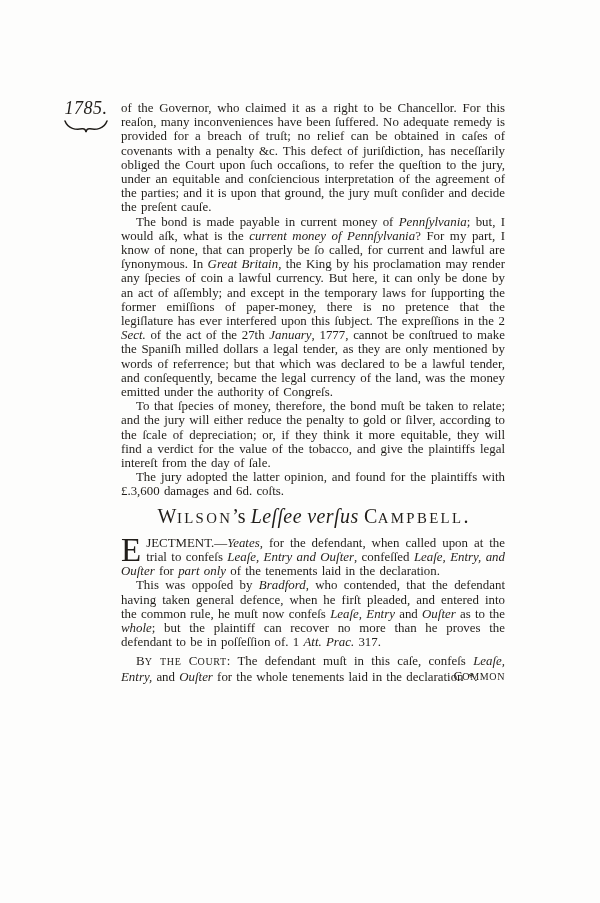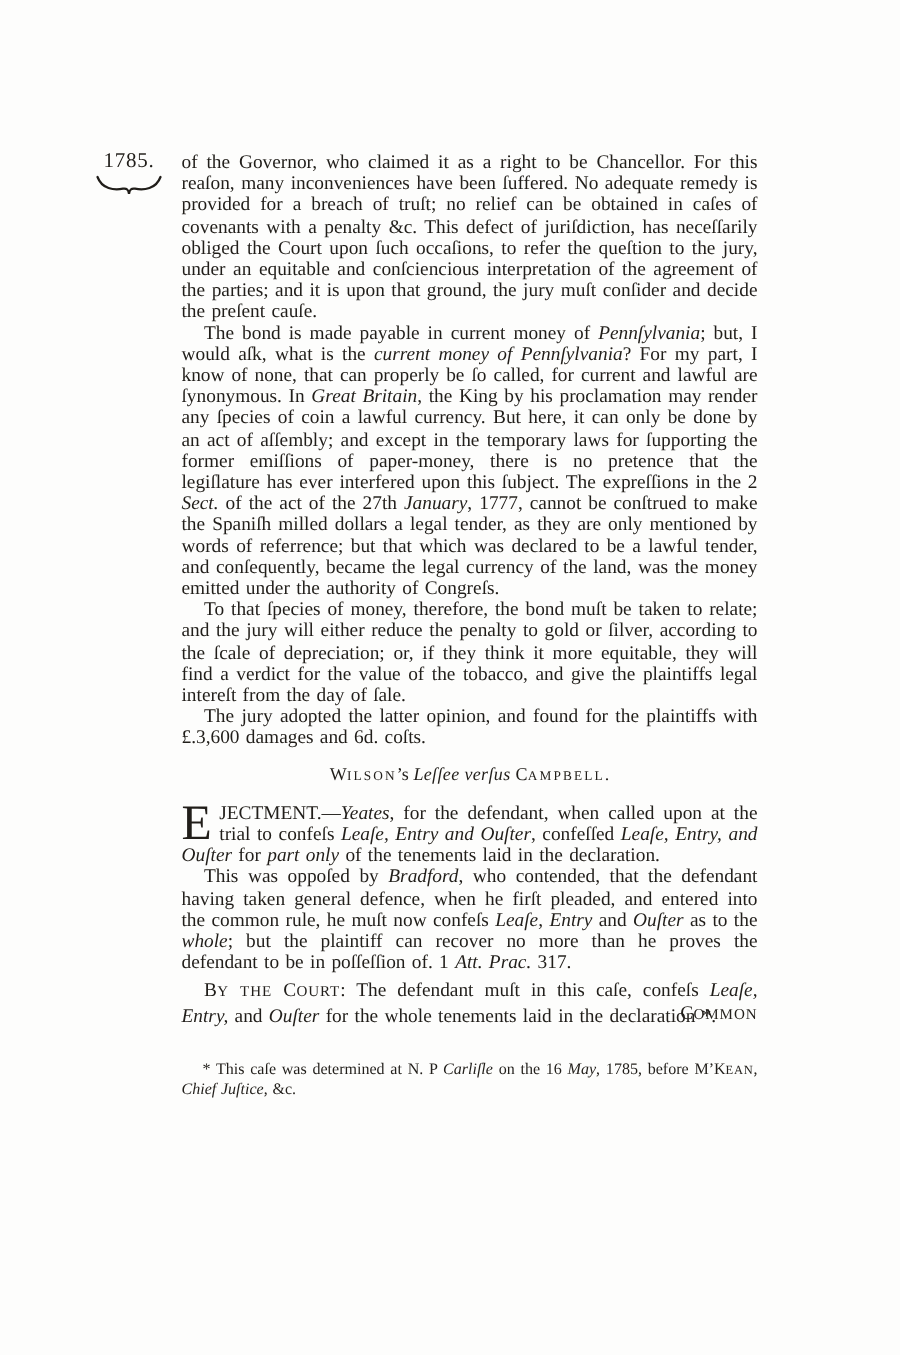--- a/index.html
+++ b/index.html
@@ -11,30 +11,30 @@
     color:#211e1a;
     font-family:"Liberation Serif","DejaVu Serif",serif;
     overflow:hidden;
   }
   
   .runhead { position:absolute; top:76px; left:121px; width:384px; font-size:13.5px; }
   .pageno  { position:absolute; left:0; top:0; letter-spacing:1px; }
   .runtitle{ display:block; text-align:center; padding-left:28px; letter-spacing:0.4px; }
   
   .yearnote{ position:absolute; left:56px; top:98px; width:60px; text-align:center; }
-  .year    { font-size:14px; letter-spacing:0.5px; }
+  .year    { font-style:italic; font-size:18px; letter-spacing:0.5px; }
   .brace   { display:block; margin:-1px auto 0 auto; }
   
   .column  { position:absolute; left:121px; top:101px; width:384px;font-family:Liberation Serif, serif; }
   .body-p  { margin:0; text-align:justify; font-size:12.9px; line-height:14.2px; word-spacing:1px; }
   .indent  { text-indent:15px; }
   .seg-i   { font-style:italic; }
   .seg-sc  { text-transform:uppercase; font-size:78%; letter-spacing:0.06em; }
   .seg-cap { letter-spacing:0.02em; }
-  .case-heading { margin:8px 0 9px 0; font-weight:normal; text-align:center; font-size:12px; line-height:18px; }
+  .case-heading { margin:8px 0 9px 0; font-weight:normal; text-align:center; font-size:20px; line-height:18px; }
   .case-heading .seg-sc { font-size:74%; letter-spacing:0.16em; }
   .case-heading .seg-i  { letter-spacing:0.02em; }
   .dropcap { float:left; font-size:33px; line-height:27px; height:27px; padding:1px 5px 0 0; }
   .court-p { margin-top:5px; position:relative; }
   .catchword { position:absolute; right:0; bottom:0; white-space:nowrap; }
   .footnote { margin-top:23px; font-size:10.7px; line-height:13px; text-align:justify; text-indent:14px; word-spacing:0.5px; }
 </style>
 </head>
 <body>
 
@@ -61,16 +61,15 @@
       <span class="dropcap">E</span><span><span>JECTMENT.—</span><span class="seg-i">Yeates</span><span>, for the defendant, when called upon at the trial to confeſs </span><span class="seg-i">Leaſe, Entry and Ouſter</span><span>, confeſſed </span><span class="seg-i">Leaſe, Entry, and Ouſter</span><span> for </span><span class="seg-i">part only</span><span> of the tenements laid in the declaration.</span></span>
     </p>
 
     <p class="body-p indent"><span>This was oppoſed by </span><span class="seg-i">Bradford</span><span>, who contended, that the defendant having taken general defence, when he firſt pleaded, and entered into the common rule, he muſt now confeſs </span><span class="seg-i">Leaſe, Entry</span><span> and </span><span class="seg-i">Ouſter</span><span> as to the </span><span class="seg-i">whole</span><span>;  but the plaintiff can recover no more than he proves the defendant to be in poſſeſſion of.  1 </span><span class="seg-i">Att. Prac.</span><span> 317.</span></p>
 
     <p class="body-p indent court-p">
       <span><span class="seg-cap">B</span><span class="seg-sc">y</span><span> </span><span class="seg-sc">the</span><span> </span><span class="seg-cap">C</span><span class="seg-sc">ourt</span><span>:  The defendant muſt in this caſe, confeſs </span><span class="seg-i">Leaſe, Entry,</span><span> and </span><span class="seg-i">Ouſter</span><span> for the whole tenements laid in the declaration *.</span></span>
       <span class="catchword"><span class="seg-cap">C</span><span class="seg-sc">ommon</span></span>
     </p>
 
-    <div class="footnote"><span>* This caſe was determined at N. P </span><span class="seg-i">Carliſle</span><span> on the 16 </span><span class="seg-i">May</span><span>, 1785, before </span><span>M’K</span><span class="seg-sc">ean</span><span>, </span><span class="seg-i">Chief Juſtice</span><span>, &amp;c.</span></div>
 
   </main>
 </div>
 
 </body></html>

